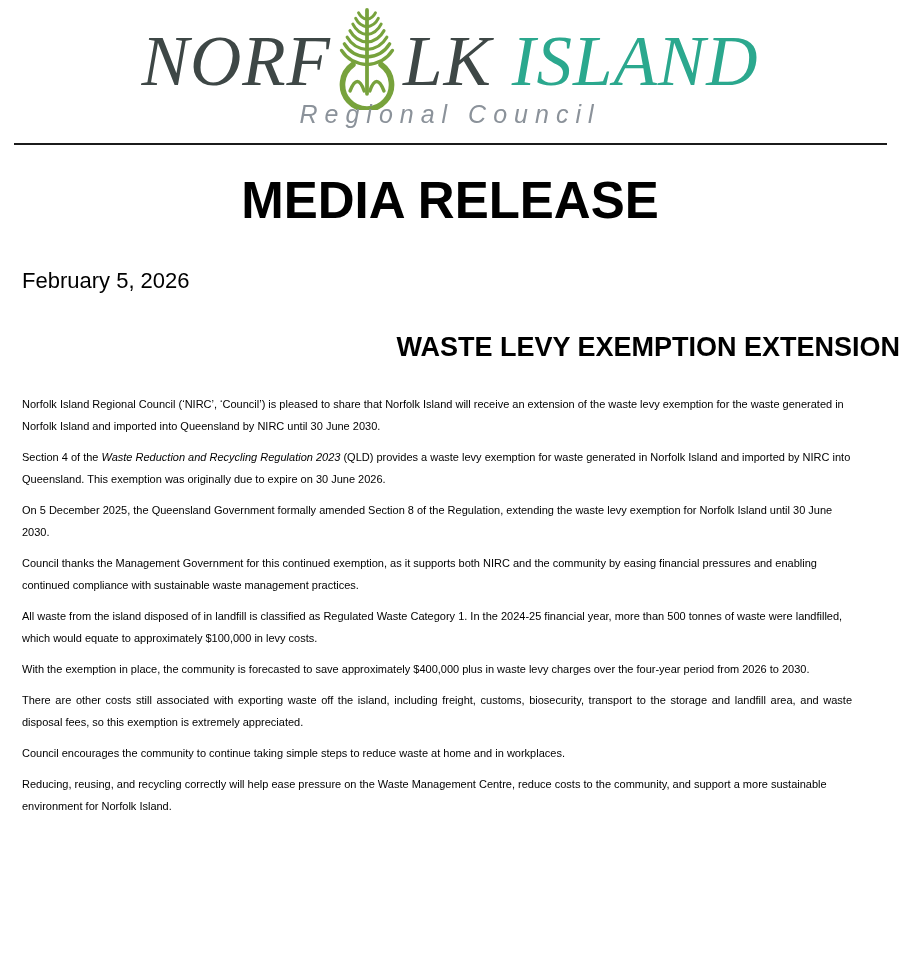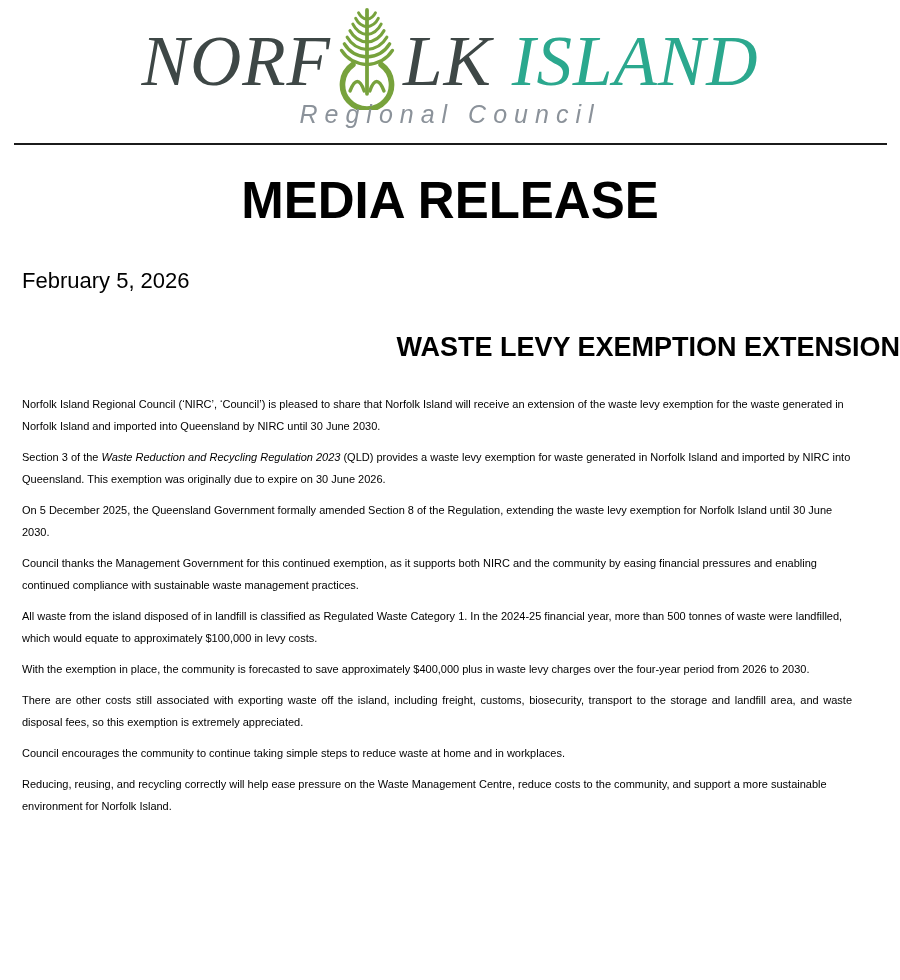--- a/index.html
+++ b/index.html
@@ -80,21 +80,21 @@
 <hr class="rule">
 
 <h1 class="release-title">MEDIA RELEASE</h1>
 
 <div class="date-line">February 5, 2026</div>
 
 <h2 class="article-heading">WASTE LEVY EXEMPTION EXTENSION</h2>
 
 <main class="body-copy">
   <p>Norfolk Island Regional Council (‘NIRC’, ‘Council’) is pleased to share that Norfolk Island will receive an extension of the waste levy exemption for the waste generated in Norfolk Island and imported into Queensland by NIRC until 30 June 2030.</p>
-  <p><span>Section 3 of the </span><em>Waste Reduction and Recycling Regulation 2023</em><span> (QLD) provides a waste levy exemption for waste generated in Norfolk Island and imported by NIRC into Queensland. This exemption was originally due to expire on 30 June 2026.</span></p>
+  <p><span>Section 4 of the </span><em>Waste Reduction and Recycling Regulation 2023</em><span> (QLD) provides a waste levy exemption for waste generated in Norfolk Island and imported by NIRC into Queensland. This exemption was originally due to expire on 30 June 2026.</span></p>
   <p>On 5 December 2025, the Queensland Government formally amended Section 8 of the Regulation, extending the waste levy exemption for Norfolk Island until 30 June 2030.</p>
   <p>Council thanks the Management Government for this continued exemption, as it supports both NIRC and the community by easing financial pressures and enabling continued compliance with sustainable waste management practices.</p>
   <p>All waste from the island disposed of in landfill is classified as Regulated Waste Category 1. In the 2024-25 financial year, more than 500 tonnes of waste were landfilled, which would equate to approximately $100,000 in levy costs.</p>
   <p>With the exemption in place, the community is forecasted to save approximately $400,000 plus in waste levy charges over the four-year period from 2026 to 2030.</p>
   <p class="justify">There are other costs still associated with exporting waste off the island, including freight, customs, biosecurity, transport to the storage and landfill area, and waste disposal fees, so this exemption is extremely appreciated.</p>
   <p>Council encourages the community to continue taking simple steps to reduce waste at home and in workplaces.</p>
   <p>Reducing, reusing, and recycling correctly will help ease pressure on the Waste Management Centre, reduce costs to the community, and support a more sustainable environment for Norfolk Island.</p>
 </main>
 
 </body></html>

